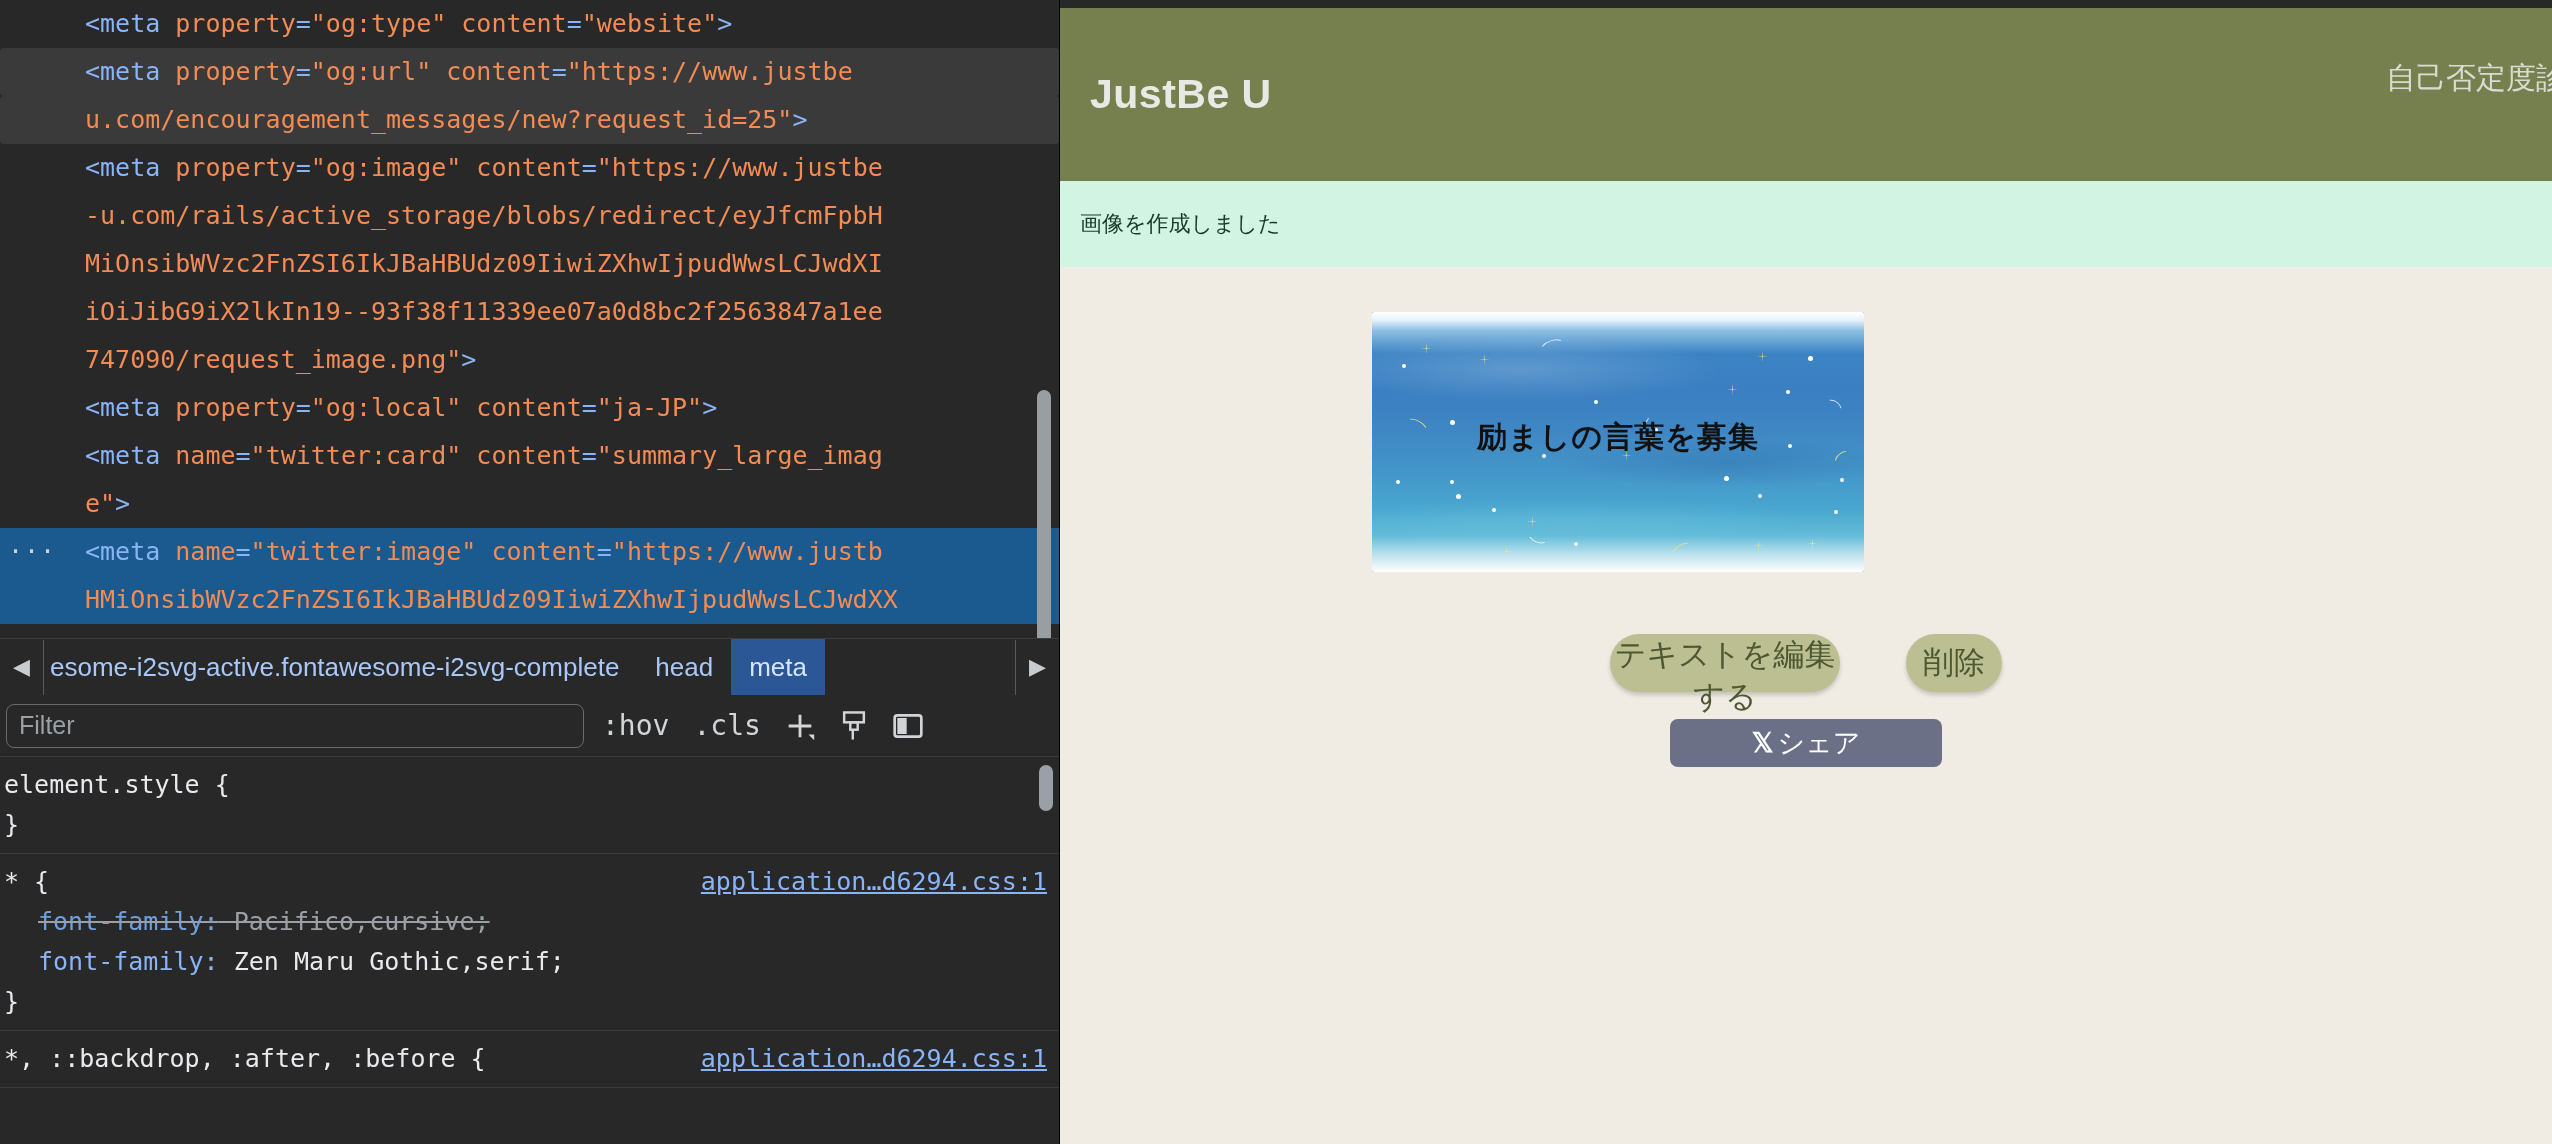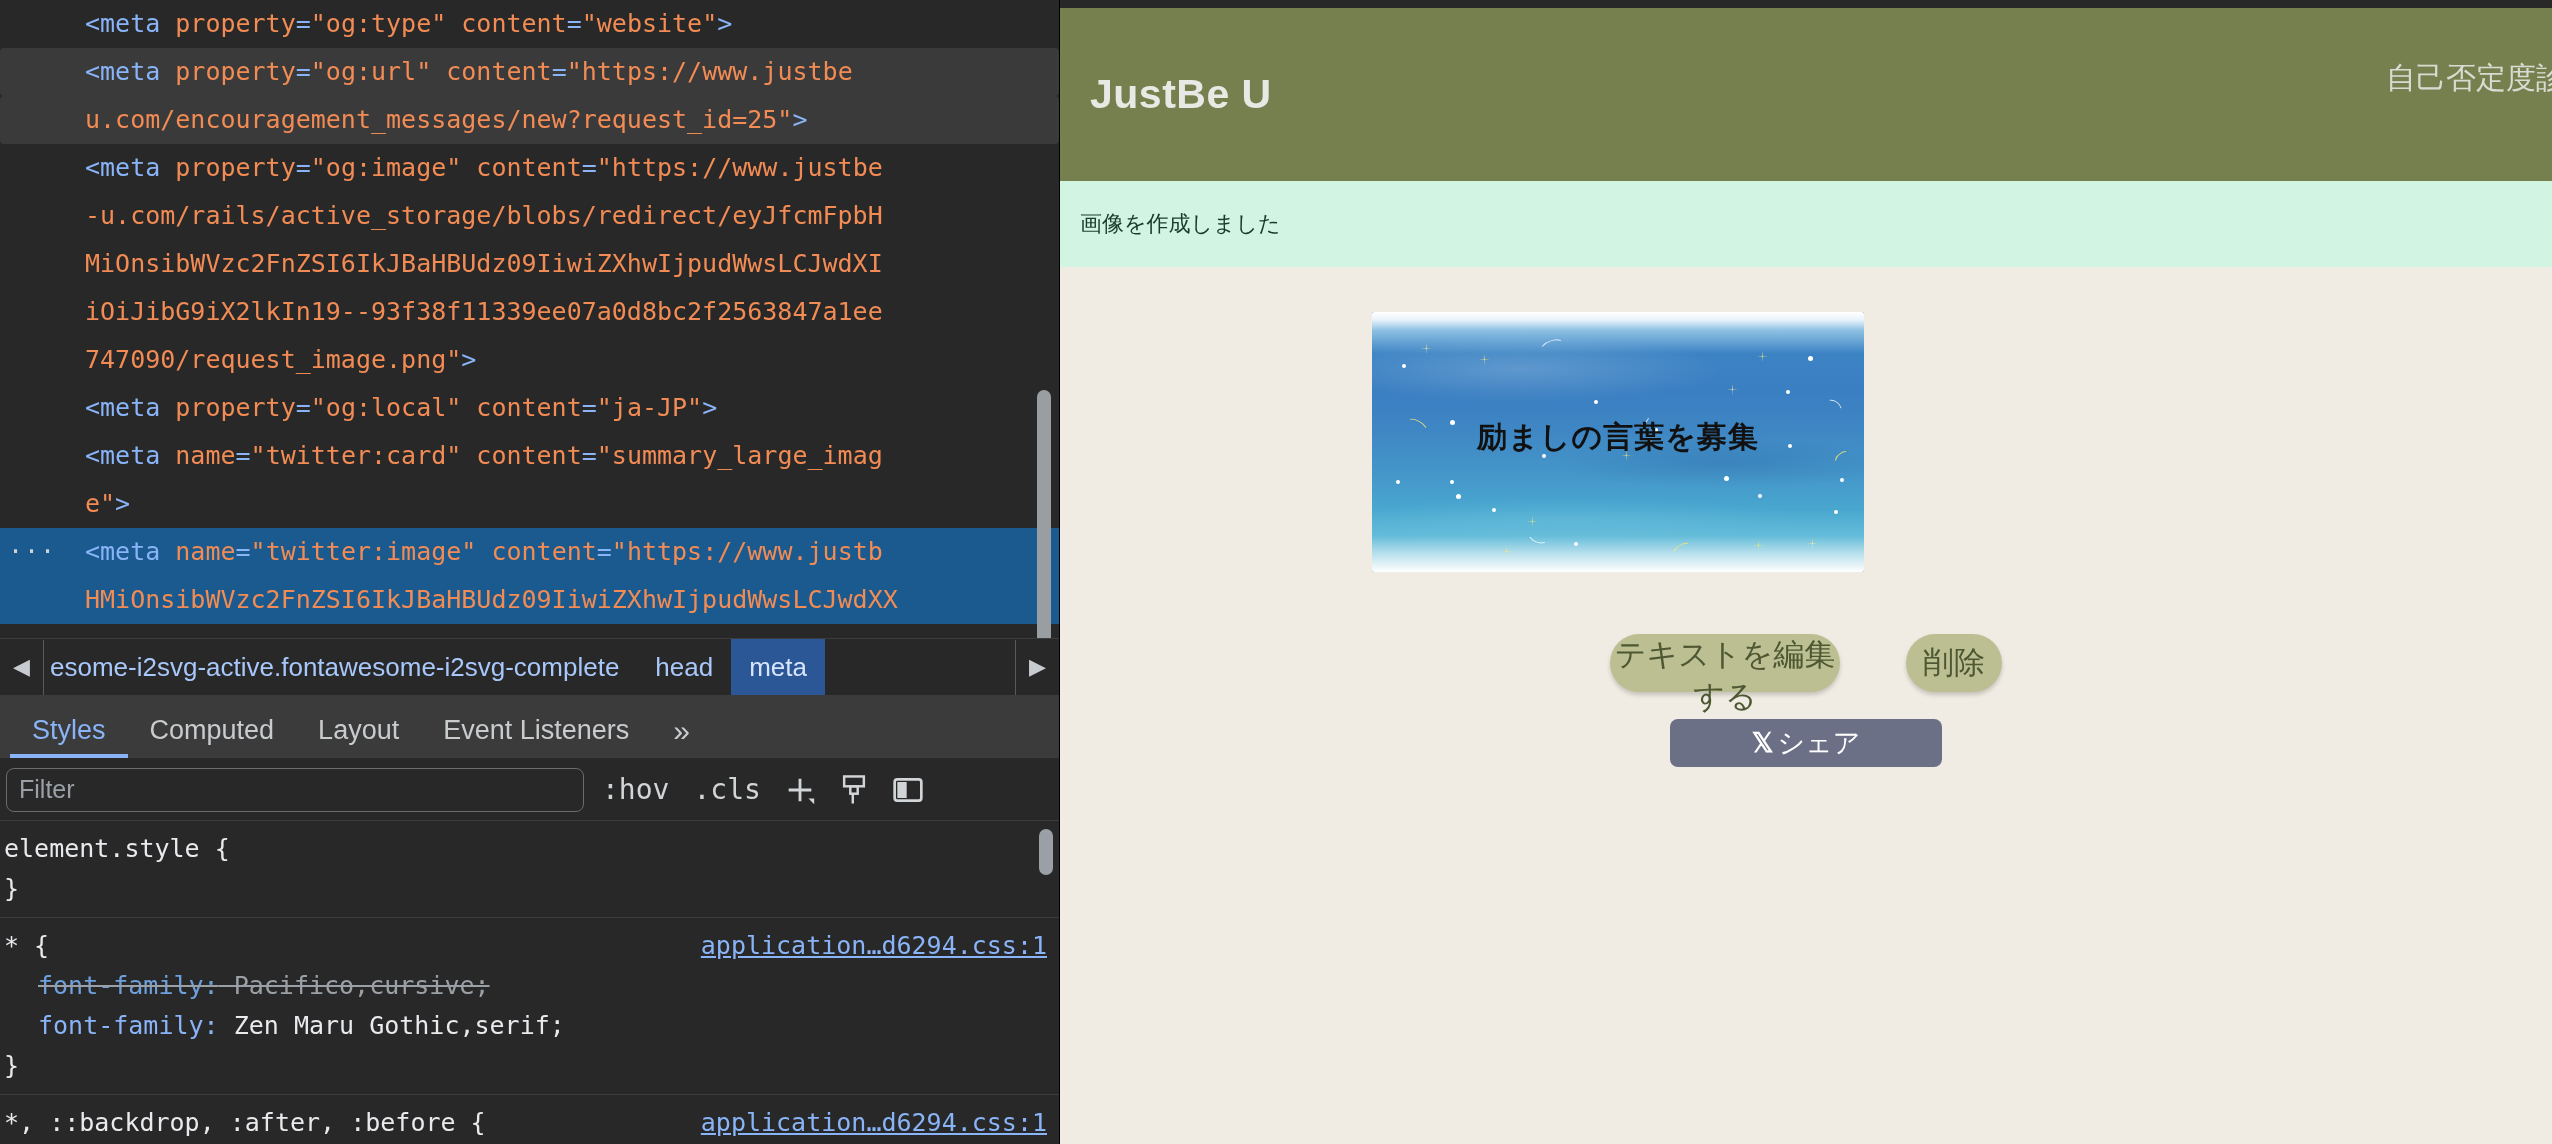--- a/index.html
+++ b/index.html
@@ -339,27 +339,20 @@
     <div class="dt-breadcrumb">
       <div class="bc-arrow">◀</div>
       <div class="bc-items" id="bc-items">
           <div class="bc-item first">esome-i2svg-active.fontawesome-i2svg-complete</div>
           <div class="bc-item">head</div>
           <div class="bc-item active">meta</div>
         </div>
       <div class="bc-arrow right">▶</div>
     </div>
 
-    <div class="dt-tabs" id="style-tabs">
-        <div class="dt-tab active">Styles</div>
-        <div class="dt-tab">Computed</div>
-        <div class="dt-tab">Layout</div>
-        <div class="dt-tab">Event Listeners</div>
-        <div class="dt-tab more">»</div>
-      </div>
 
     <div class="dt-filterbar">
       <input class="filter-input" value="" placeholder="Filter" style="">
       <div class="fbtn">:hov</div>
       <div class="fbtn">.cls</div>
       <div class="ficon">
         <svg width="34" height="34" viewBox="0 0 24 24">
             <path d="M12 4v16M4 12h16" stroke="#d2d5d8" stroke-width="2" fill="none"></path>
             <path d="M18 18l4 4v-4z" fill="#d2d5d8"></path>
           </svg>

